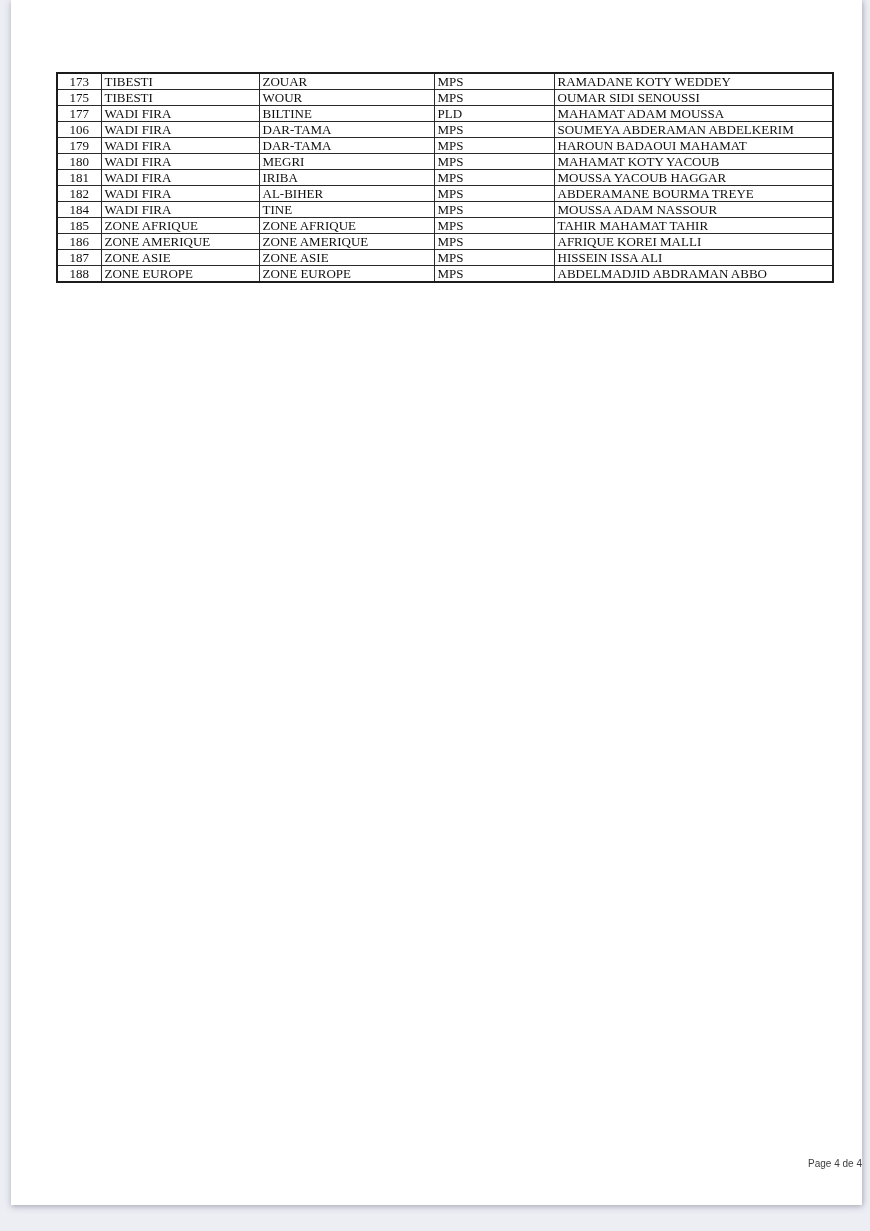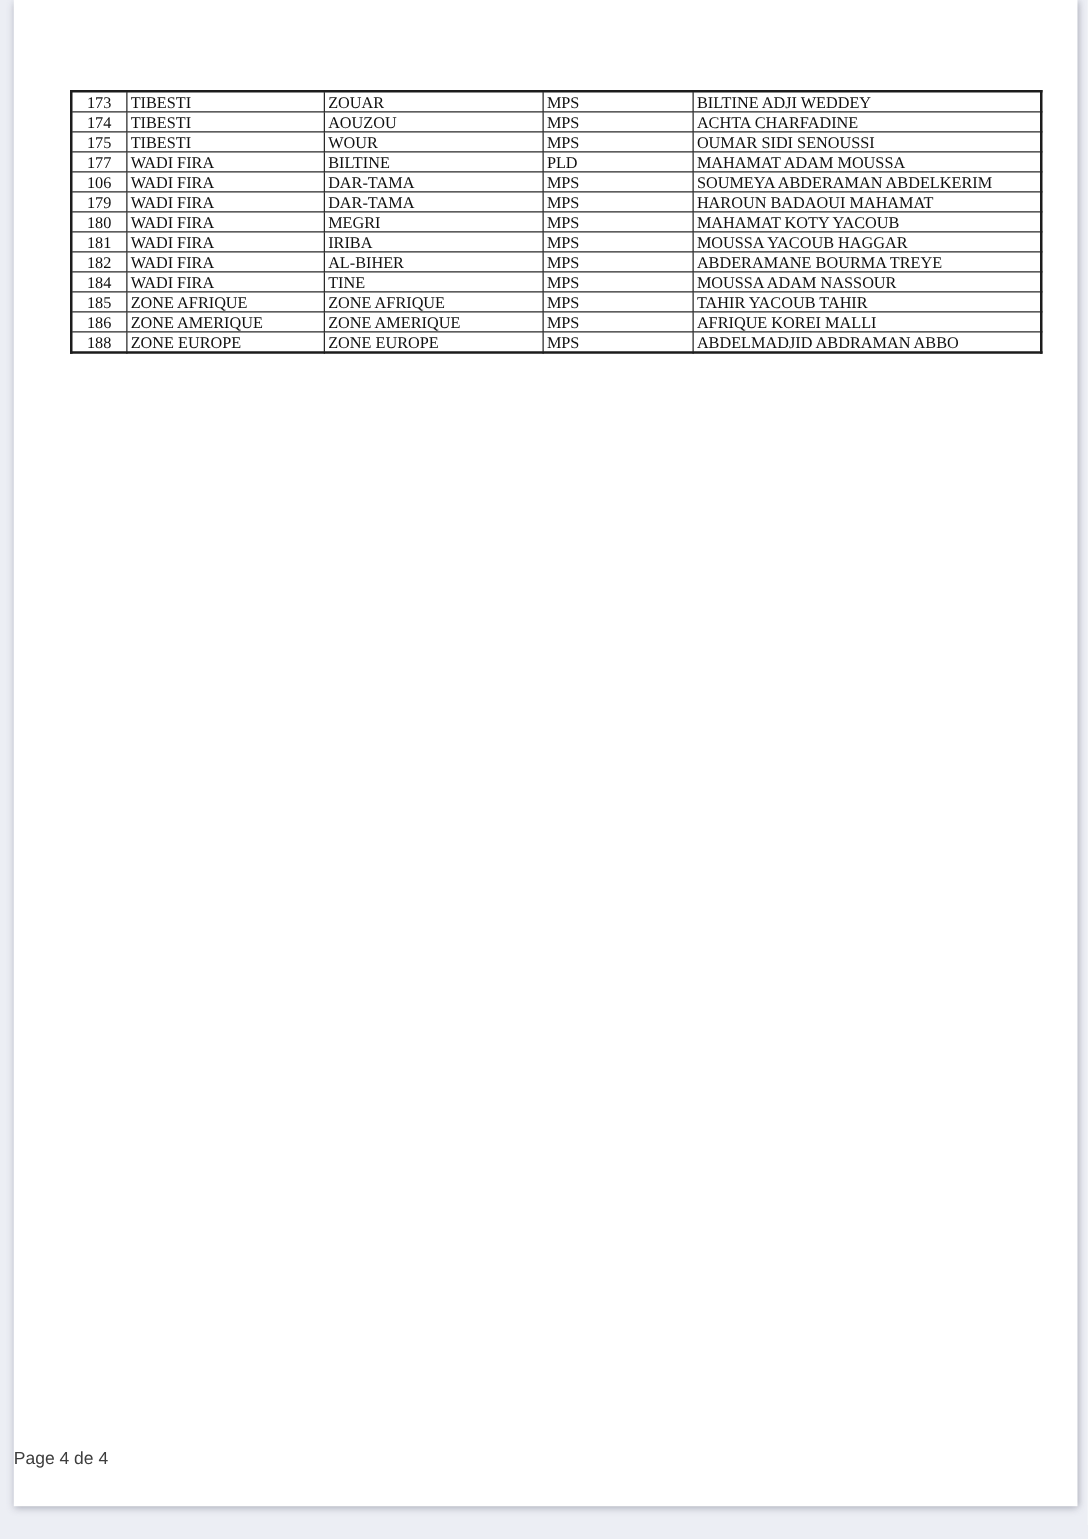--- a/index.html
+++ b/index.html
@@ -50,23 +50,23 @@
   table.results col.c1 { width: 158px; }
   table.results col.c2 { width: 175px; }
   table.results col.c3 { width: 120px; }
   table.results col.c4 { width: 279px; }
   table.results td.c0 { text-align: center; }
   .footer {
     position: absolute;
     left: 0;
     top: 1158px;
     width: 100%;
-    text-align: left;
+    text-align: right;
     font-family: "Liberation Sans", sans-serif;
-    font-size: 14px;
+    font-size: 10px;
     color: #3d3d3d;
   }
 </style>
 </head>
 <body>
 
 <div class="canvas">
   <div class="page">
     <table class="results">
       <colgroup>
@@ -75,28 +75,21 @@
           <col class="c2">
           <col class="c3">
           <col class="c4">
       </colgroup>
       <tbody>
           <tr>
             <td class="c0">173</td>
             <td class="c1">TIBESTI</td>
             <td class="c2">ZOUAR</td>
             <td class="c3">MPS</td>
-            <td class="c4">BILTINE ADJI WEDDEY</td>
-          </tr>
-          <tr>
-            <td class="c0">174</td>
-            <td class="c1">TIBESTI</td>
-            <td class="c2">AOUZOU</td>
-            <td class="c3">MPS</td>
-            <td class="c4">ACHTA CHARFADINE</td>
+            <td class="c4">RAMADANE KOTY WEDDEY</td>
           </tr>
           <tr>
             <td class="c0">175</td>
             <td class="c1">TIBESTI</td>
             <td class="c2">WOUR</td>
             <td class="c3">MPS</td>
             <td class="c4">OUMAR SIDI SENOUSSI</td>
           </tr>
           <tr>
             <td class="c0">177</td>
@@ -145,28 +138,35 @@
             <td class="c1">WADI FIRA</td>
             <td class="c2">TINE</td>
             <td class="c3">MPS</td>
             <td class="c4">MOUSSA ADAM NASSOUR</td>
           </tr>
           <tr>
             <td class="c0">185</td>
             <td class="c1">ZONE AFRIQUE</td>
             <td class="c2">ZONE AFRIQUE</td>
             <td class="c3">MPS</td>
-            <td class="c4">TAHIR YACOUB TAHIR</td>
+            <td class="c4">TAHIR MAHAMAT TAHIR</td>
           </tr>
           <tr>
             <td class="c0">186</td>
             <td class="c1">ZONE AMERIQUE</td>
             <td class="c2">ZONE AMERIQUE</td>
             <td class="c3">MPS</td>
             <td class="c4">AFRIQUE KOREI MALLI</td>
+          </tr>
+          <tr>
+            <td class="c0">187</td>
+            <td class="c1">ZONE ASIE</td>
+            <td class="c2">ZONE ASIE</td>
+            <td class="c3">MPS</td>
+            <td class="c4">HISSEIN ISSA ALI</td>
           </tr>
           <tr>
             <td class="c0">188</td>
             <td class="c1">ZONE EUROPE</td>
             <td class="c2">ZONE EUROPE</td>
             <td class="c3">MPS</td>
             <td class="c4">ABDELMADJID ABDRAMAN ABBO</td>
           </tr>
         </tbody>
     </table>

